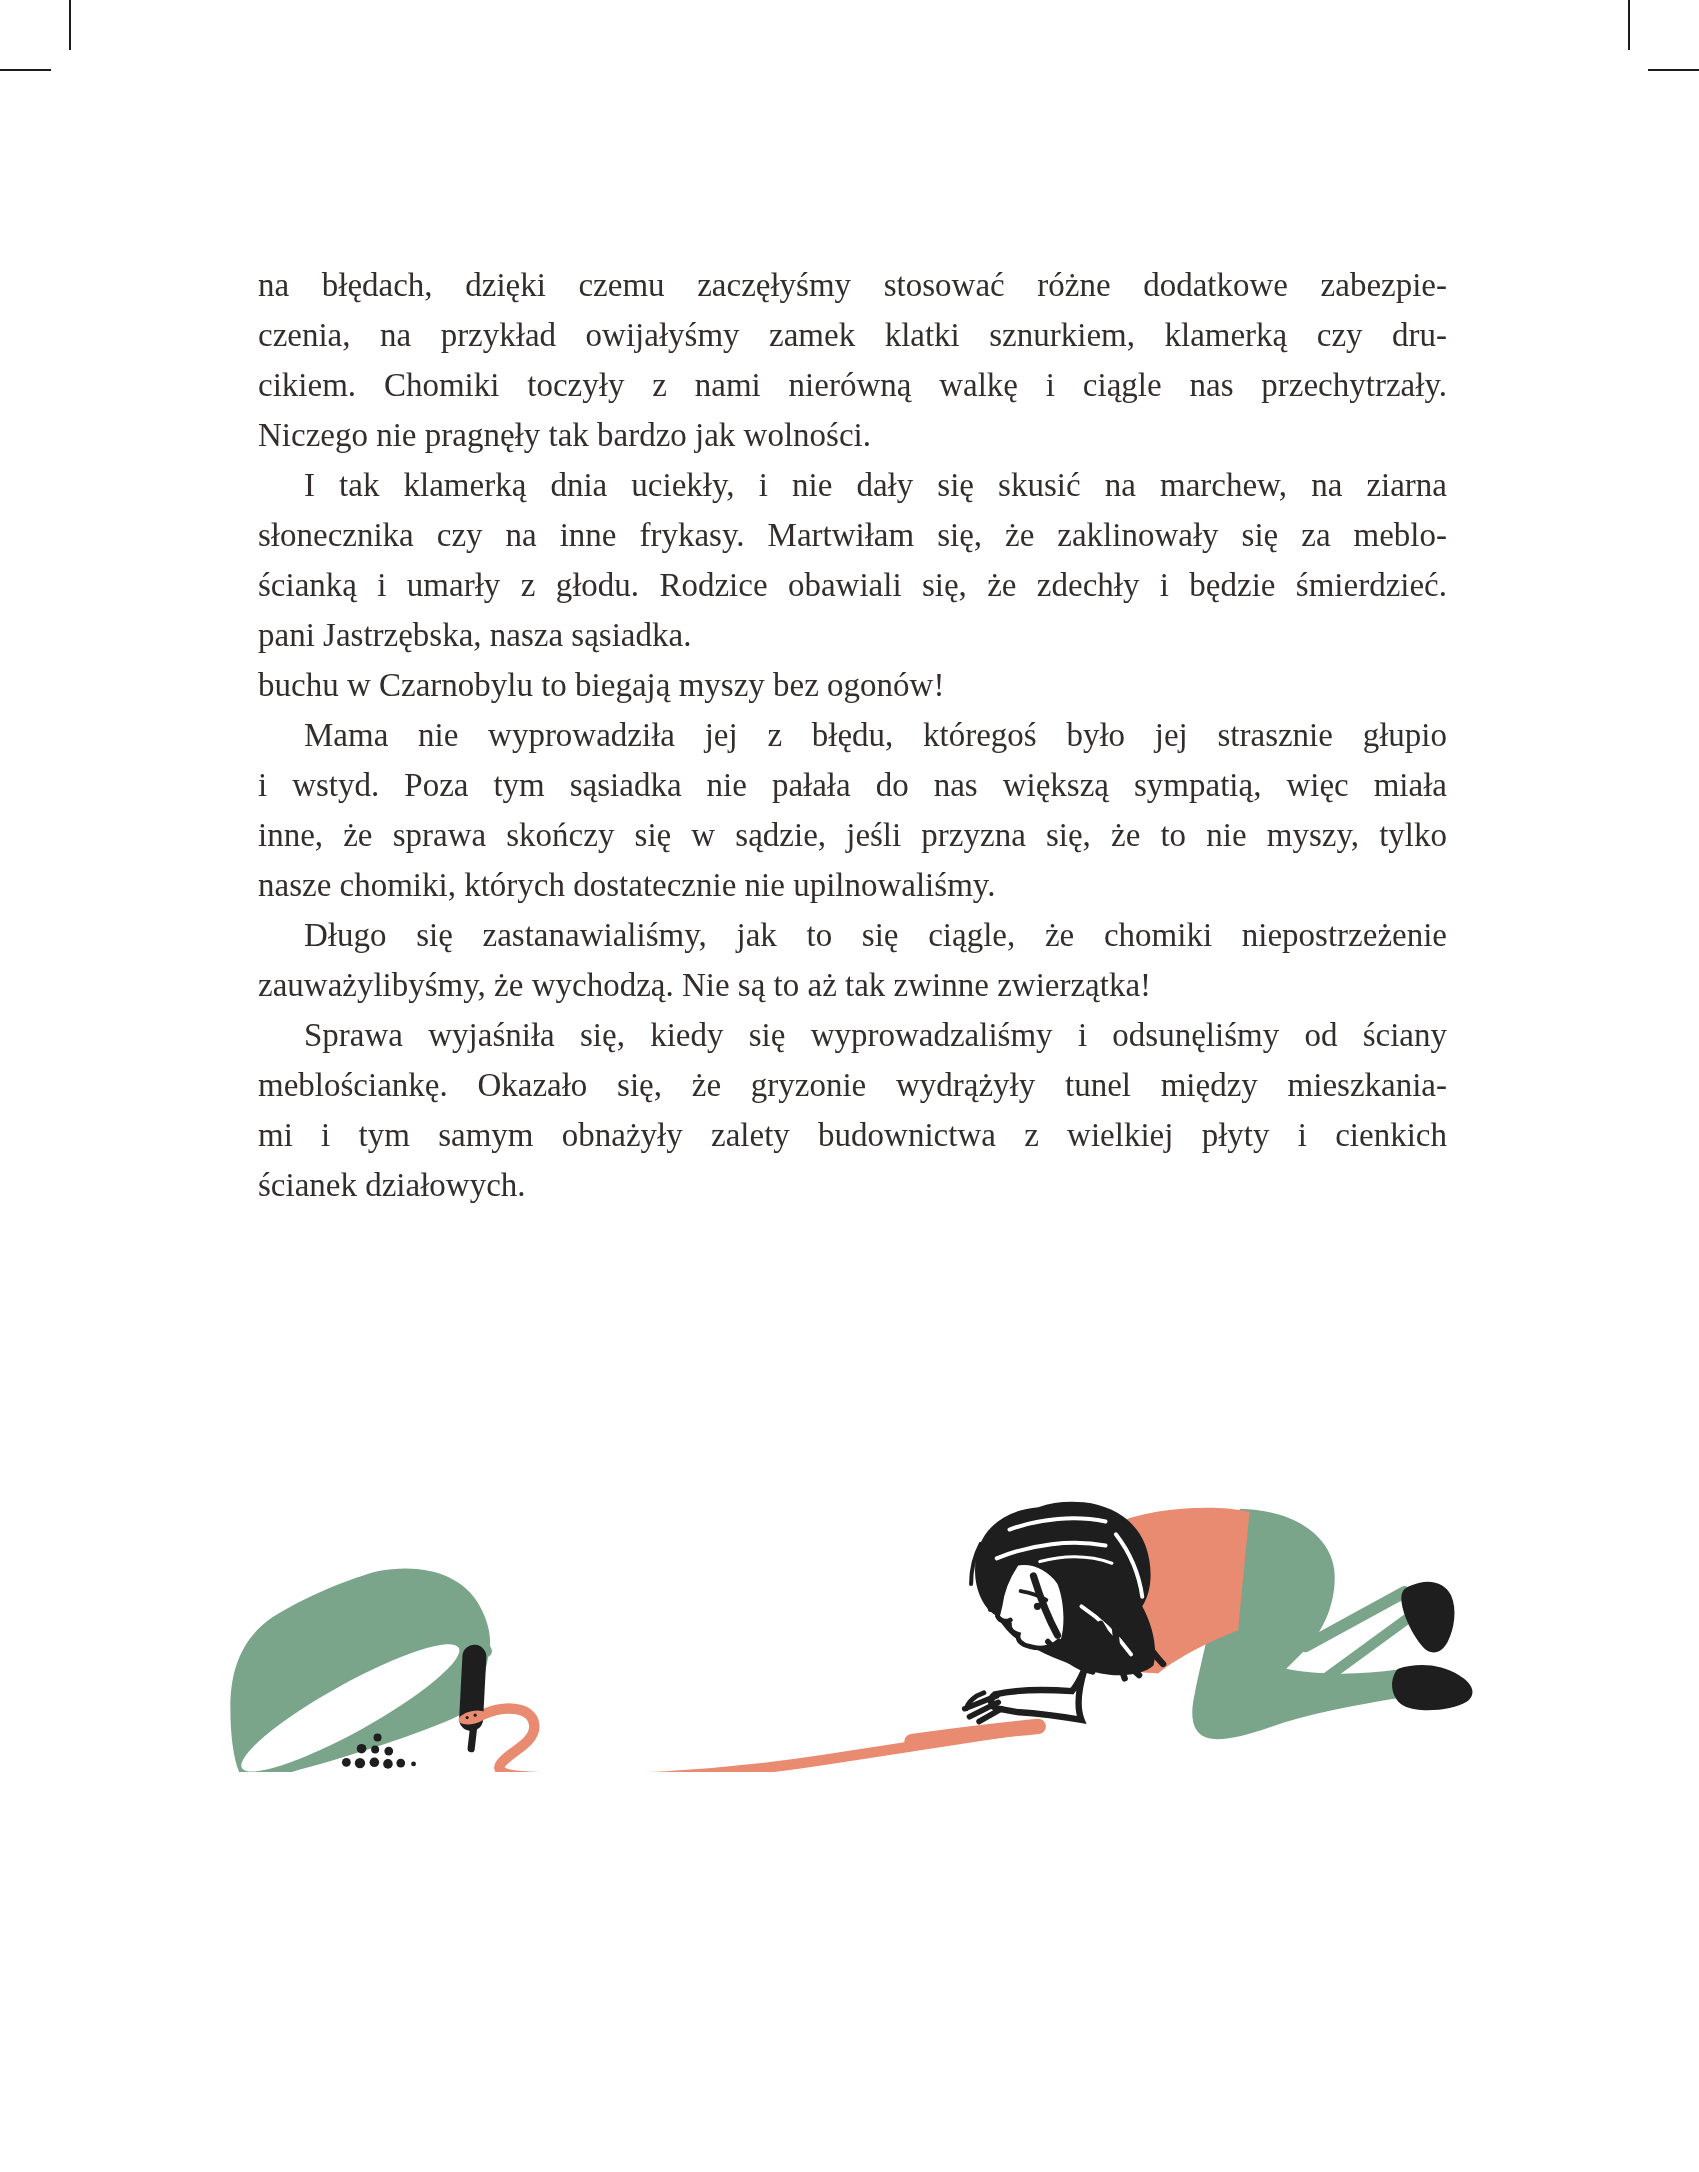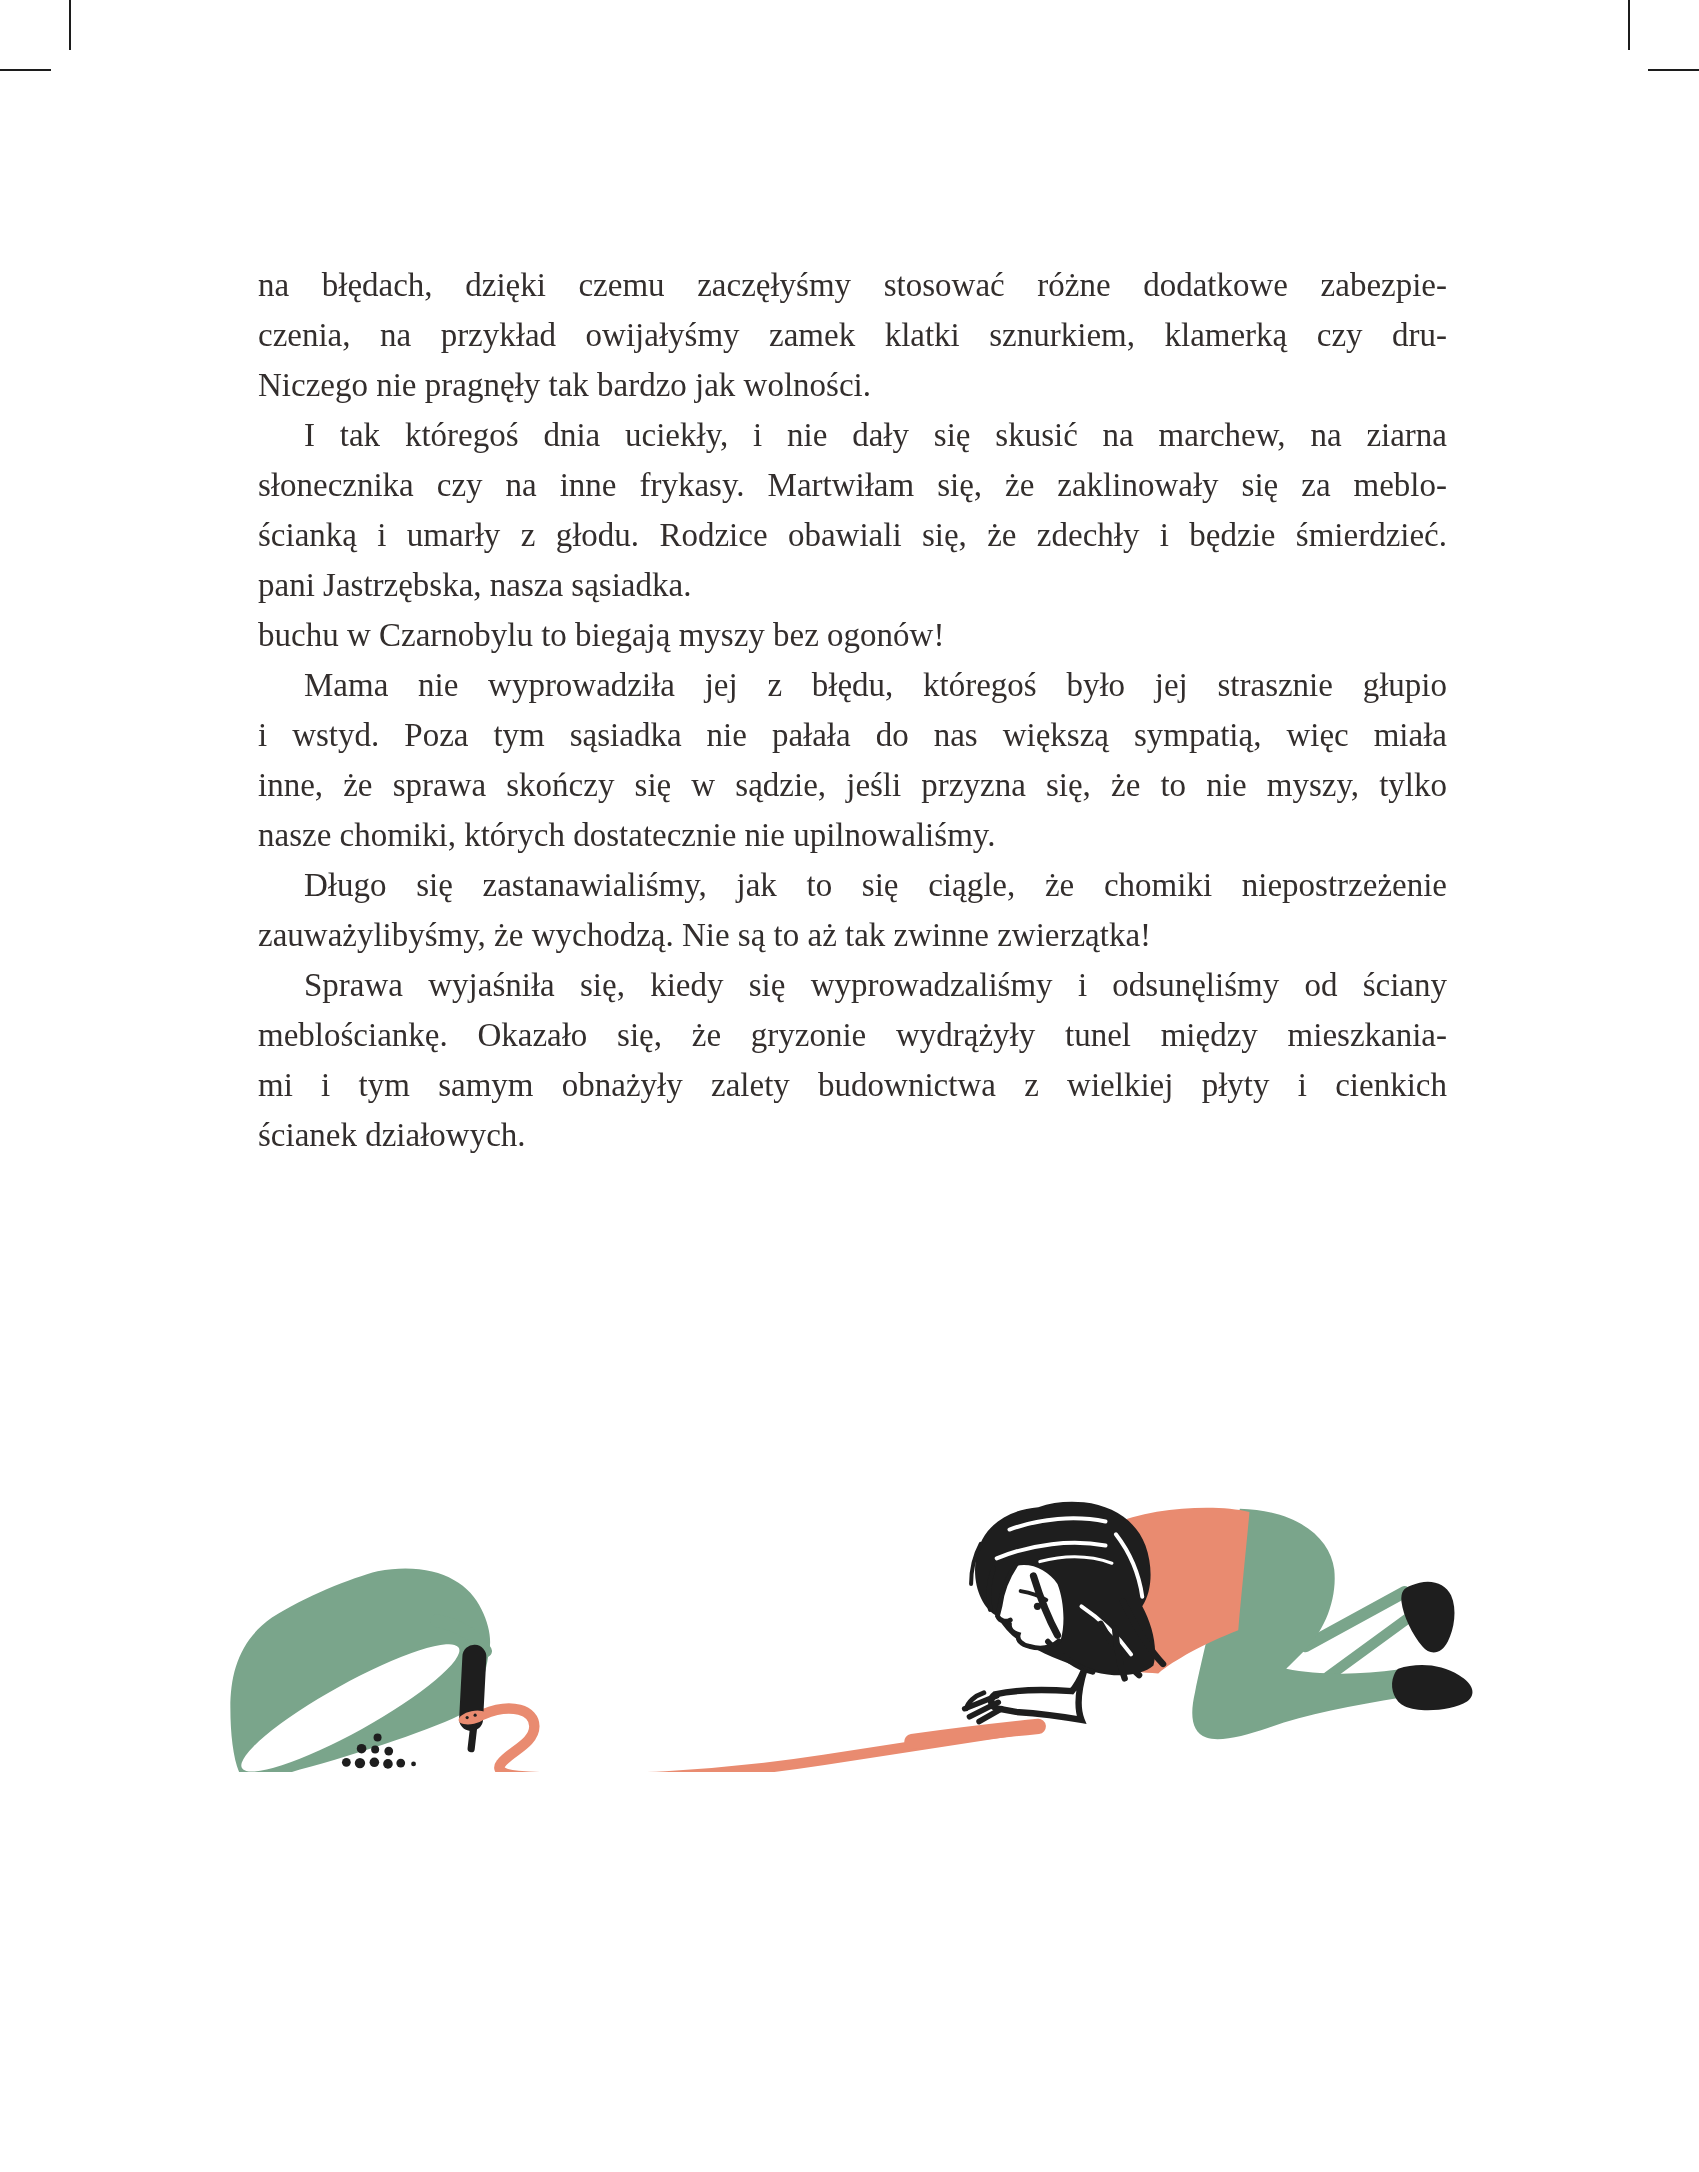--- a/index.html
+++ b/index.html
@@ -53,22 +53,23 @@
   <div class="crop v" style="left:1628px;top:0;"></div>
   <div class="crop h" style="left:1648px;top:69px;"></div>
   <div class="crop h" style="left:0;top:2101px;"></div>
   <div class="crop v" style="left:69px;top:2122px;"></div>
   <div class="crop h" style="left:1648px;top:2101px;"></div>
   <div class="crop v" style="left:1628px;top:2122px;"></div>
 
   <div class="text-block">
       <div class="line just">na błędach, dzięki czemu zaczęłyśmy stosować różne dodatkowe zabezpie-</div>
       <div class="line just">czenia, na przykład owijałyśmy zamek klatki sznurkiem, klamerką czy dru-</div>
+      <div class="line just">cikiem. Chomiki toczyły z nami nierówną walkę i ciągle nas przechytrzały.</div>
       <div class="line">Niczego nie pragnęły tak bardzo jak wolności.</div>
-      <div class="line just ind">I tak któregoś dnia uciekły, i nie dały się skusić na marchew, na ziarna</div>
+      <div class="line just ind">I tak klamerką dnia uciekły, i nie dały się skusić na marchew, na ziarna</div>
       <div class="line just">słonecznika czy na inne frykasy. Martwiłam się, że zaklinowały się za meblo-</div>
       <div class="line just">ścianką i umarły z głodu. Rodzice obawiali się, że zdechły i będzie śmierdzieć.</div>
       <div class="line">pani Jastrzębska, nasza sąsiadka.</div>
       <div class="line">buchu w Czarnobylu to biegają myszy bez ogonów!</div>
       <div class="line just ind">Mama nie wyprowadziła jej z błędu, któregoś było jej strasznie głupio</div>
       <div class="line just">i wstyd. Poza tym sąsiadka nie pałała do nas większą sympatią, więc miała</div>
       <div class="line just">inne, że sprawa skończy się w sądzie, jeśli przyzna się, że to nie myszy, tylko</div>
       <div class="line">nasze chomiki, których dostatecznie nie upilnowaliśmy.</div>
       <div class="line just ind">Długo się zastanawialiśmy, jak to się ciągle, że chomiki niepostrzeżenie</div>
       <div class="line">zauważylibyśmy, że wychodzą. Nie są to aż tak zwinne zwierzątka!</div>

